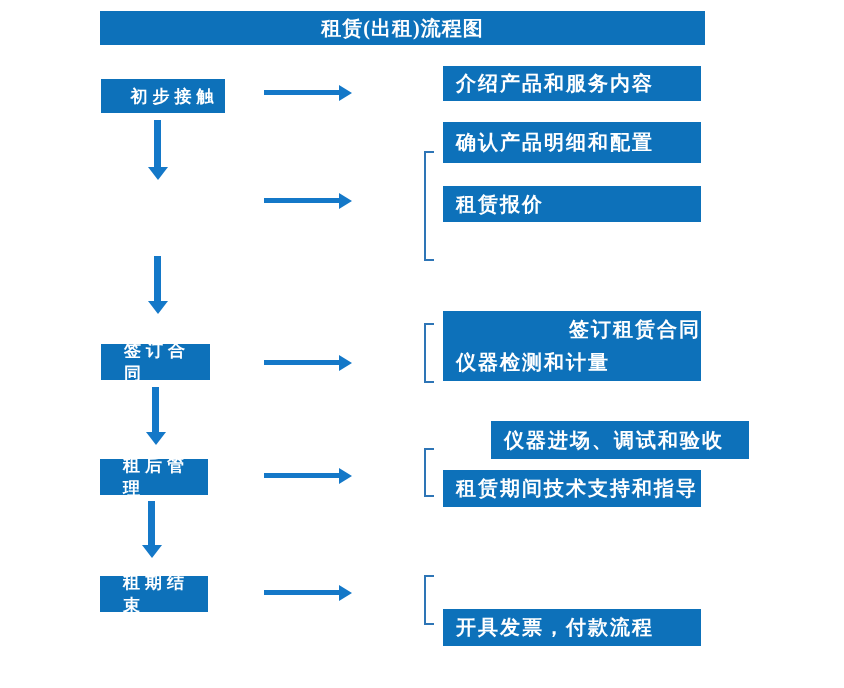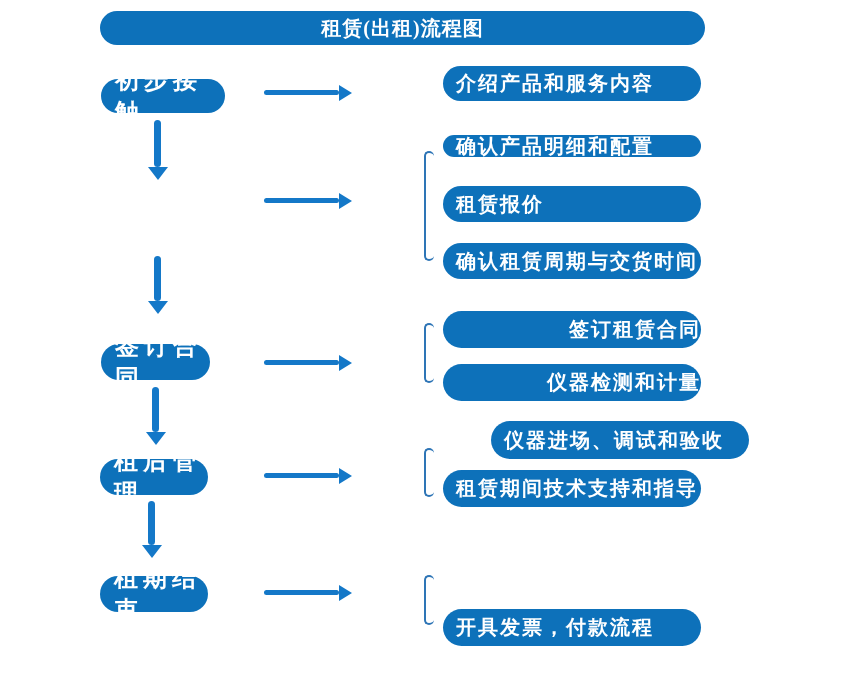--- a/index.html
+++ b/index.html
@@ -2,21 +2,21 @@
 <html style="--box-blue: #0D71BA; --arrow-blue: #1478C8; --bracket-blue: #2E75B6; --text-white: #FFFFFF; --page-bg: #FFFFFF;"><head>
 <meta charset="utf-8">
 <style>
   :root {
     --box-blue: #0D71BA;
     --arrow-blue: #1478C8;
     --bracket-blue: #2E75B6;
     --text-white: #FFFFFF;
     --page-bg: #FFFFFF;
   }
-  * { margin: 0; padding: 0; box-sizing: border-box; border-radius: 31px; }
+  * { margin: 0; padding: 0; box-sizing: border-box; }
   html, body { background: var(--page-bg); }
   body { font-family: "Liberation Serif", "DejaVu Serif", serif; }
   .canvas {
     position: relative;
     width: 844px;
     height: 688px;
     background: var(--page-bg);
     overflow: hidden;
   }
   .titlebar {
@@ -26,24 +26,24 @@
     background: var(--box-blue);
     display: flex; align-items: center; justify-content: center;
     color: var(--text-white);
     font-size: 20px; font-weight: bold;
     letter-spacing: 1px;
   }
   .lbox {
     position: absolute;
     background: var(--box-blue);
     color: var(--text-white);
-    font-size: 24px; font-weight: bold;
+    font-size: 17px; font-weight: bold;
     letter-spacing: 5px;
     display: flex; align-items: center; justify-content: center;
-    padding-left: 14px; 
+    padding-left: 23px; 
   }
   .rbox {
     position: absolute;
     left: 443px; width: 258px;
     background: var(--box-blue);
     color: var(--text-white);
     font-size: 20px; font-weight: bold;
     letter-spacing: 2px;
     display: flex; align-items: center;
     padding-left: 13px;
@@ -119,33 +119,30 @@
   <div class="harrow" style="left:264px; top:590px; width:75px;"></div>
 
   <div class="bracket" style="left:424px; top:151px; height:110px;"></div>
   <div class="bracket" style="left:424px; top:323px; height:60px;"></div>
   <div class="bracket" style="left:424px; top:448px; height:49px;"></div>
   <div class="bracket" style="left:424px; top:575px; height:50px;"></div>
 
   <div class="rbox" style="top:66px;  height:35px;">
     <span>介绍产品和服务内容</span>
   </div>
-  <div class="rbox" style="top:135px; height:22px;">
+  <div class="rbox" style="top:122px; height:41px;">
     <span>确认产品明细和配置</span>
   </div>
   <div class="rbox" style="top:186px; height:36px;">
     <span>租赁报价</span>
   </div>
-  <div class="rbox" style="top:243px; height:36px;">
-    <span>确认租赁周期与交货时间</span>
-  </div>
   <div class="rbox" style="top:311px; height:37px;justify-content:flex-end;">
     <span>签订租赁合同</span>
   </div>
-  <div class="rbox" style="top:364px; height:37px;justify-content:flex-end;">
+  <div class="rbox" style="top:344px; height:37px;">
     <span>仪器检测和计量</span>
   </div>
   <div class="rbox" style="top:421px; height:38px;margin-left:48px;">
     <span>仪器进场、调试和验收</span>
   </div>
   <div class="rbox" style="top:470px; height:37px;">
     <span>租赁期间技术支持和指导</span>
   </div>
   <div class="rbox" style="top:609px; height:37px;">
     <span>开具发票，付款流程</span>

